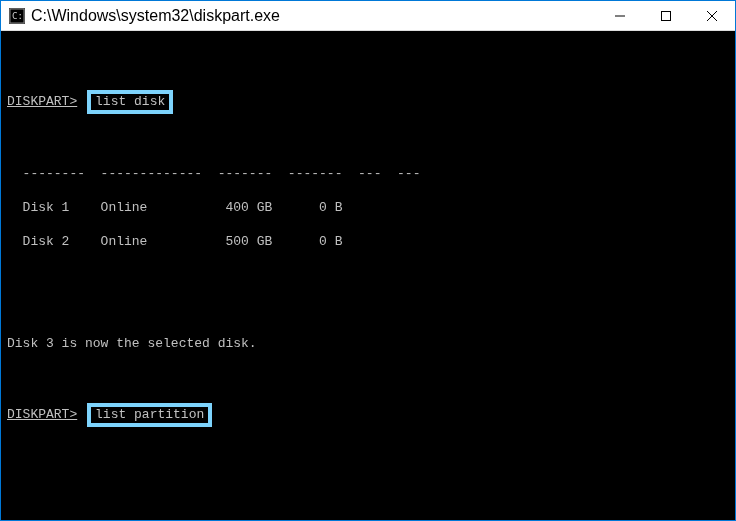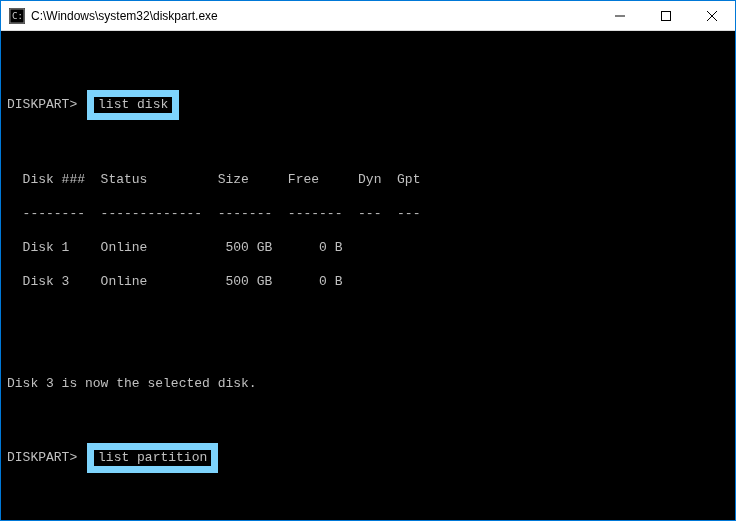--- a/index.html
+++ b/index.html
@@ -30,21 +30,21 @@
       border-bottom: 1px solid #ddd;
     }
     .titlebar-icon {
       width: 16px;
       height: 16px;
       margin-right: 6px;
       background: #333;
       display: inline-block;
     }
     .titlebar-text {
-      font-size: 12px;
+      font-size: 16px;
       color: #000;
       flex: 1;
     }
     .window-controls {
       display: flex;
     }
     .ctrl-btn {
       width: 46px;
       height: 30px;
       display: flex;
@@ -65,23 +65,24 @@
       padding: 8px 6px;
       overflow: hidden;
       white-space: pre;
     }
     .console-line {
       display: block;
       min-height: 17px;
     }
     .prompt {
       color: #c0c0c0;
+      text-decoration: underline;
     }
     .highlight {
-      border: 7px solid #7dd3fc;
+      border: 4px solid #7dd3fc;
       padding: 1px 4px;
       margin-left: 2px;
       display: inline-block;
       line-height: 14px;
       text-align: center;
     }
     @keyframes blink {
       50% { opacity: 0; }
     }
   </style>
@@ -114,24 +115,23 @@
             <line x1="10" y1="0" x2="0" y2="10" stroke="#000" stroke-width="1"></line>
           </svg>
       </div>
     </div>
   </div>
 
   <div class="console">
 <span class="console-line"></span>
 <span class="console-line"><span class="prompt">DISKPART&gt;</span> <span class="highlight">list disk</span></span>
 <span class="console-line"></span>
-<span class="console-line">  Disk ###  Status         Size     Free     Dyn  Gpt</span>
 <span class="console-line">  --------  -------------  -------  -------  ---  ---</span>
-<span class="console-line">  Disk 1    Online          500 GB      0 B</span>
-<span class="console-line">  Disk 3    Online          500 GB      0 B</span>
+<span class="console-line">  Disk 1    Online          400 GB      0 B</span>
+<span class="console-line">  Disk 2    Online          500 GB      0 B</span>
 <span class="console-line"></span>
 <span class="console-line"></span>
 <span class="console-line">Disk 3 is now the selected disk.</span>
 <span class="console-line"></span>
 <span class="console-line"><span class="prompt">DISKPART&gt;</span> <span class="highlight">list partition</span></span>
 
 
 
 
 

